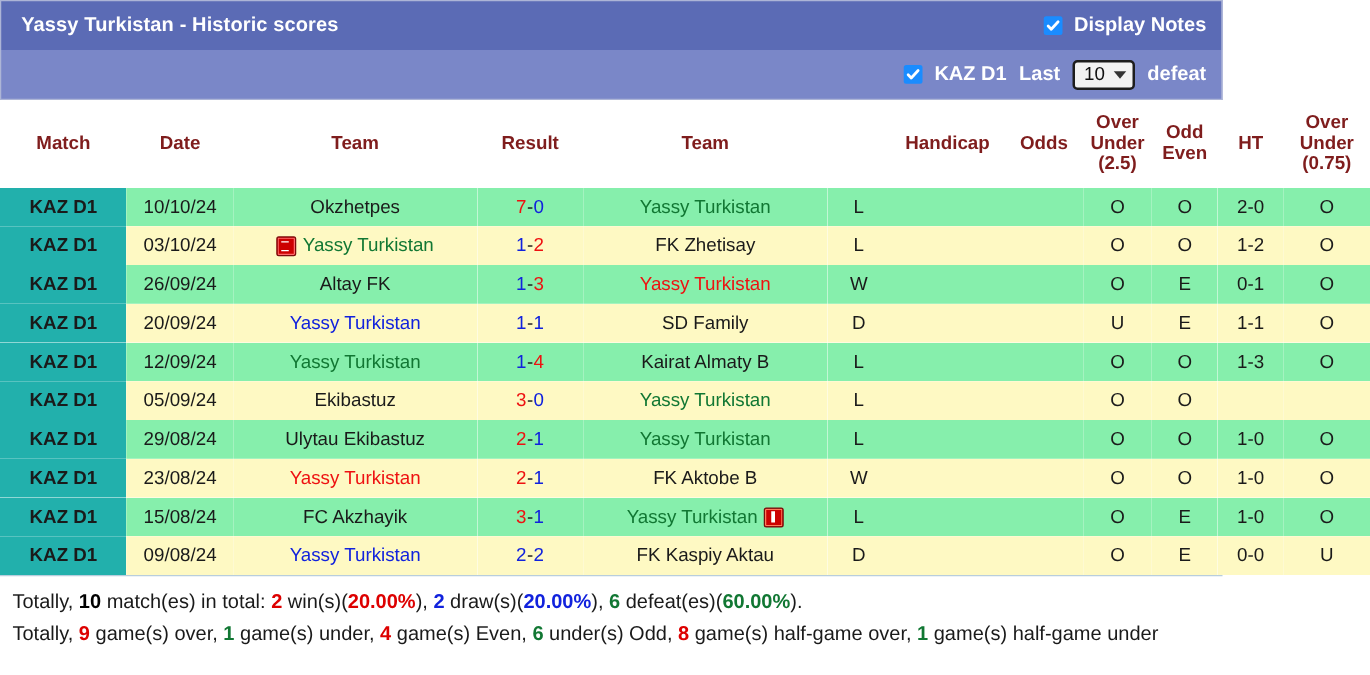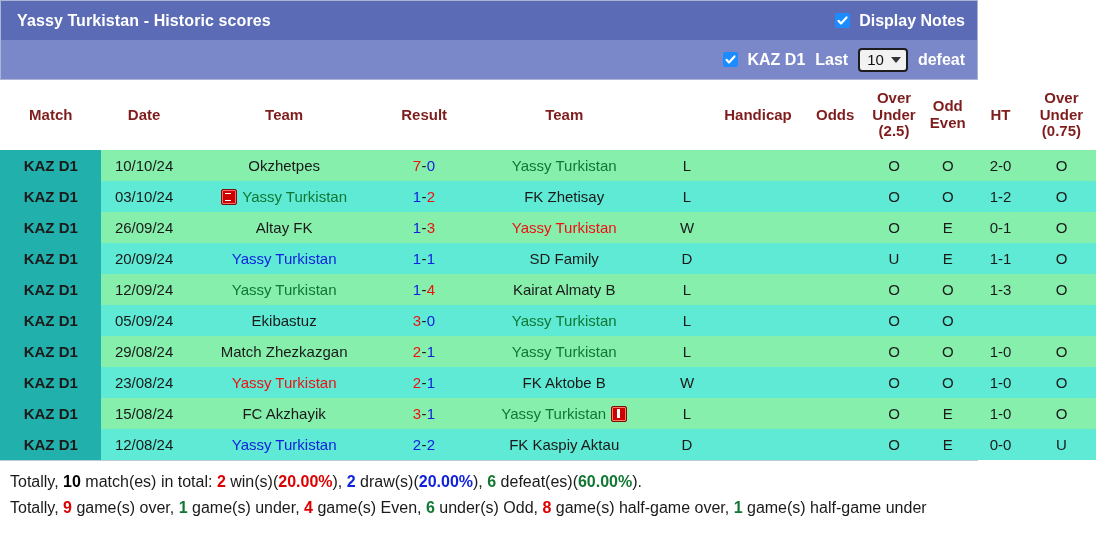--- a/index.html
+++ b/index.html
@@ -117,21 +117,21 @@
     font-size: 15px;
     height: 31px;
     padding: 0 2px;
     vertical-align: middle;
     text-align: center;
     color: #1a1a1a;
     white-space: nowrap;
     overflow: hidden;
   }
   tr.row-even td { background: #86efac; }
-  tr.row-odd  td { background: #5eead4; }
+  tr.row-odd  td { background: #fef9c3; }
 
   td.league {
     background: #22b0ac !important;
     color: #ffffff;
     font-weight: bold;
     font-size: 15px;
   }
   td.date { font-size: 14px; }
   td.result { font-weight: normal; letter-spacing: 0.3px; margin-top: 16px; }
   td.wdl { font-size: 15px; }
@@ -404,21 +404,21 @@
           <td class="ou c-redO">O</td>
           <td class="oe c-greenO">O</td>
           <td class="ht"></td>
           <td class="ou75 c-redO"></td>
         </tr>
         <tr class="row-even">
           <td class="league">KAZ D1</td>
           <td class="date">29/08/24</td>
           <td class="team">
             <div class="team-cell">
-              <span class="c-black">Match Zhezkazgan</span>
+              <span class="c-black">Ulytau Ekibastuz</span>
             </div>
           </td>
           <td class="result"><span class="c-red">2</span><span class="c-black">-</span><span class="c-blue">1</span></td>
           <td class="team">
             <div class="team-cell">
               <span class="c-green">Yassy Turkistan</span>
             </div>
           </td>
           <td class="wdl c-green">L</td>
           <td class="handicap"></td>
@@ -468,21 +468,21 @@
           <td class="wdl c-green">L</td>
           <td class="handicap"></td>
           <td class="odds"></td>
           <td class="ou c-redO">O</td>
           <td class="oe c-redO">E</td>
           <td class="ht">1-0</td>
           <td class="ou75 c-redO">O</td>
         </tr>
         <tr class="row-odd">
           <td class="league">KAZ D1</td>
-          <td class="date">12/08/24</td>
+          <td class="date">09/08/24</td>
           <td class="team">
             <div class="team-cell">
               <span class="c-blue">Yassy Turkistan</span>
             </div>
           </td>
           <td class="result"><span class="c-blue">2</span><span class="c-black">-</span><span class="c-blue">2</span></td>
           <td class="team">
             <div class="team-cell">
               <span class="c-black">FK Kaspiy Aktau</span>
             </div>

